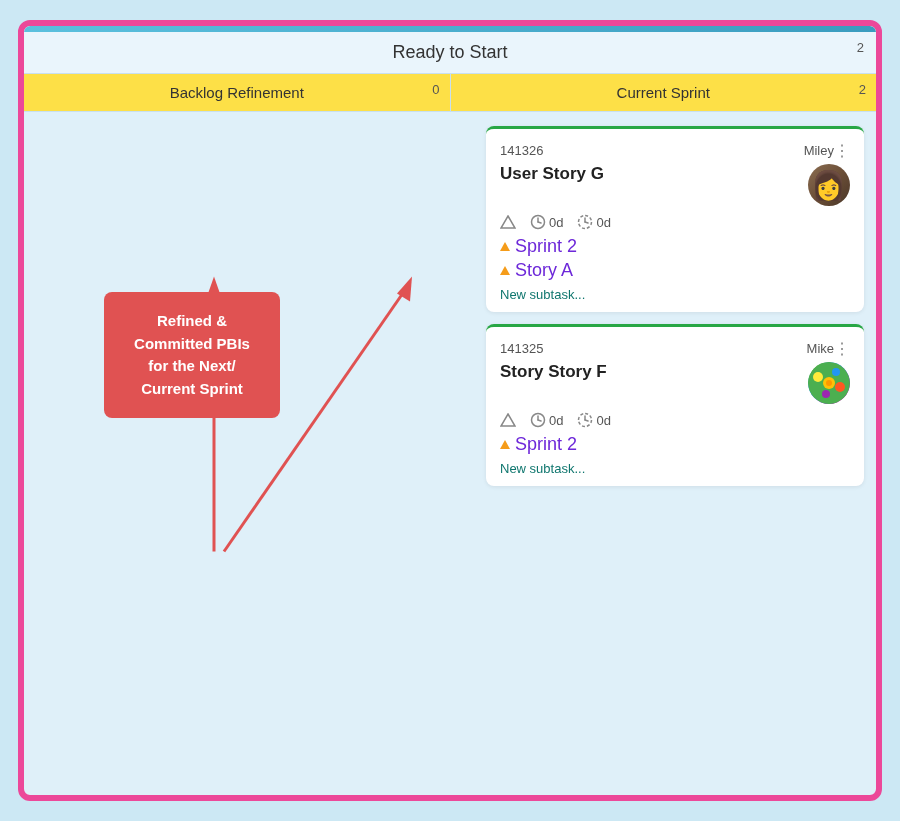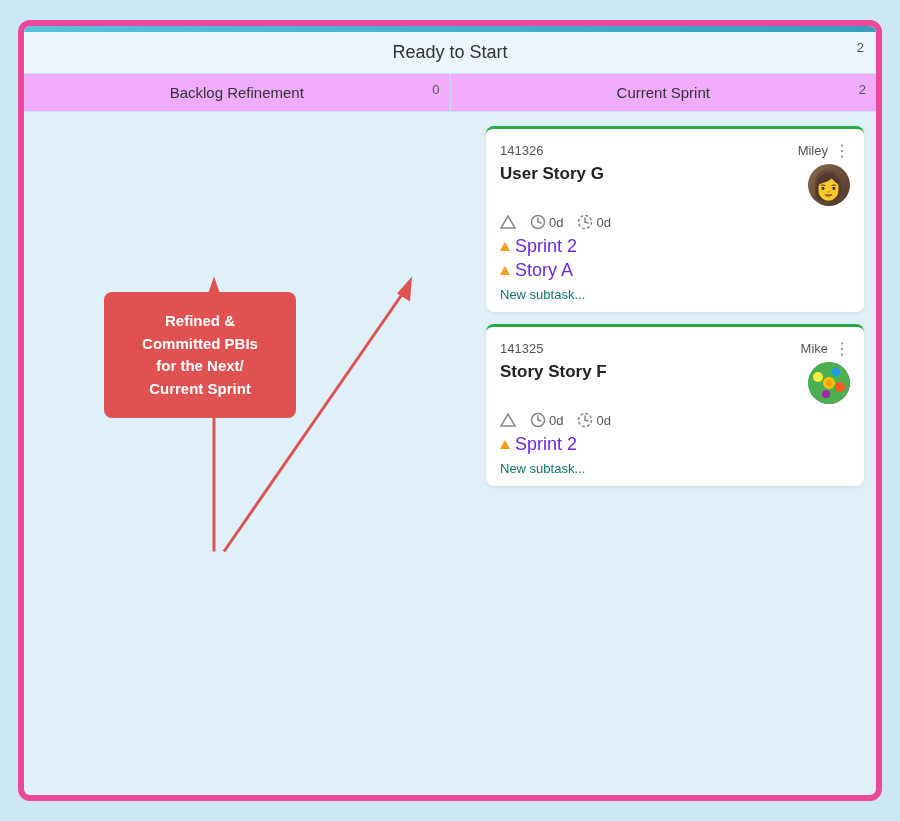--- a/index.html
+++ b/index.html
@@ -56,21 +56,21 @@
       font-weight: 500;
     }
 
     .columns-row {
       display: flex;
       border-bottom: 1px solid #c8e0ef;
     }
 
     .col-header {
       flex: 1;
-      background: #f0abfc;
+      background: #fde047;
       padding: 10px 16px;
       text-align: center;
       font-size: 15px;
       color: #333;
       font-weight: 400;
       position: relative;
       border-right: 1px solid #c8e0ef;
       cursor: pointer;
     }
 
@@ -112,21 +112,21 @@
       border-radius: 8px;
       padding: 18px 22px;
       color: white;
       font-size: 15px;
       font-weight: 700;
       line-height: 1.5;
       text-align: center;
       position: absolute;
       left: 80px;
       top: 180px;
-      width: 192px;
+      width: 176px;
     }
 
     
     .arrows-svg {
       position: absolute;
       top: 0;
       left: 0;
       width: 100%;
       height: 100%;
       pointer-events: none;
@@ -149,21 +149,20 @@
     }
 
     .card-id {
       font-size: 13px;
       color: #555;
     }
 
     .card-assignee-row {
       display: flex;
       align-items: center;
-      gap: 6px;
     }
 
     .card-assignee-name {
       font-size: 13px;
       color: #555;
     }
 
     .card-menu-icon {
       font-size: 16px;
       color: #888;

